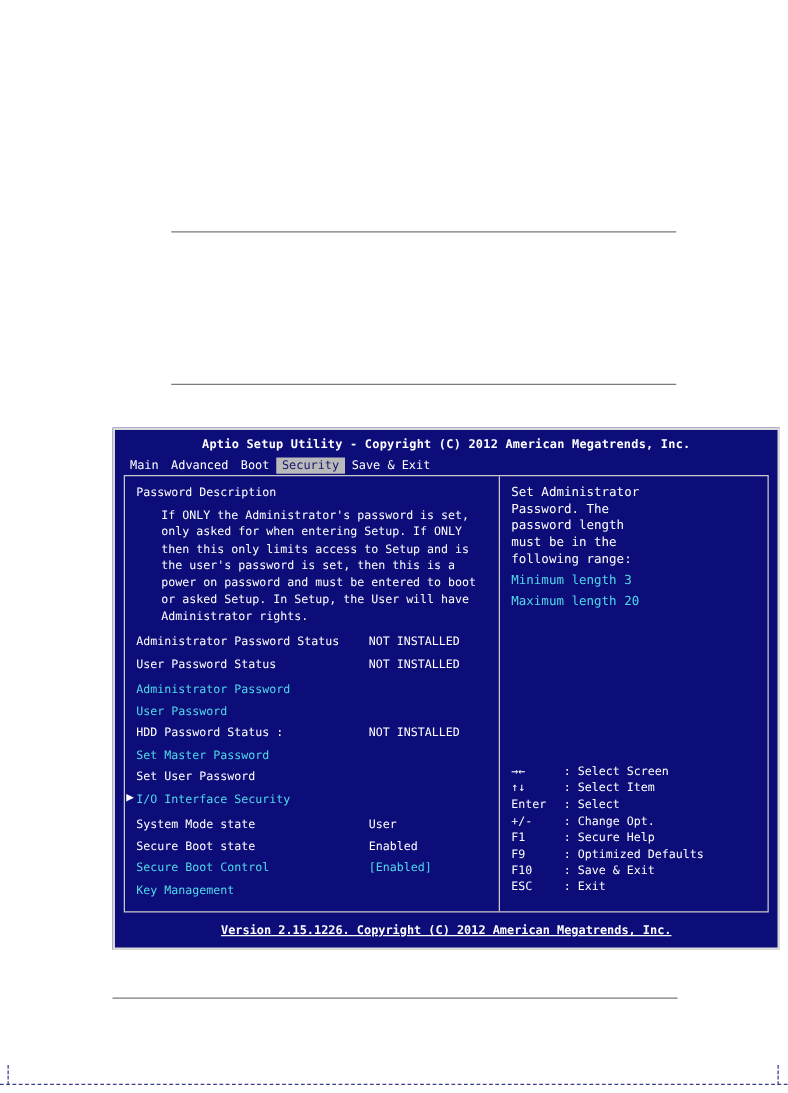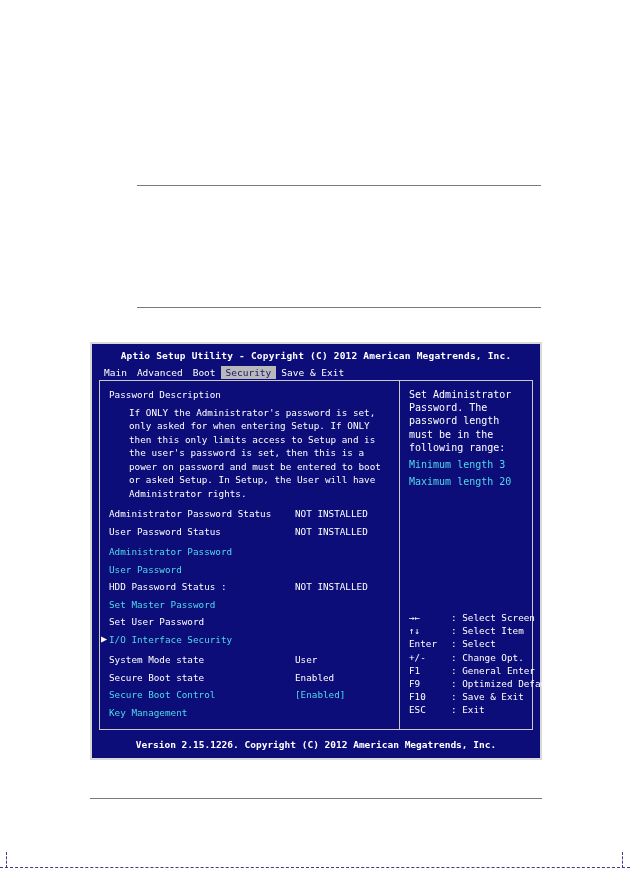--- a/index.html
+++ b/index.html
@@ -50,21 +50,21 @@
     width: 1px;
     height: 16px;
     border-left: 1px dashed #3b3b8f;
   }
 
   
   #bios {
     position: absolute;
     left: 90px;
     top: 342px;
-    width: 452px;
+    width: 534px;
     height: 418px;
     background: #0d0d7a;
     border: 2px solid #d9d9d9;
     box-sizing: border-box;
     font-family: "DejaVu Sans Mono", monospace;
     color: #ffffff;
   }
 
   #bios-title {
     text-align: center;
@@ -174,20 +174,21 @@
     left: 0;
     right: 0;
     bottom: 0;
     height: 26px;
     line-height: 26px;
     text-align: center;
     font-size: 9.5px;
     font-weight: bold;
     color: #ffffff;
     font-family: "DejaVu Sans Mono", monospace;
+    text-decoration: underline;
   }
 </style>
 </head>
 <body>
 
 <div class="page-rule" id="rule-top"></div>
 <div class="page-rule" id="rule-mid"></div>
 <div class="page-rule" id="rule-bottom"></div>
 
 <div id="bios">
@@ -301,21 +302,21 @@
         <div class="key-row">
           <span class="k">Enter</span>
           <span>: Select</span>
         </div>
         <div class="key-row">
           <span class="k">+/-</span>
           <span>: Change Opt.</span>
         </div>
         <div class="key-row">
           <span class="k">F1</span>
-          <span>: General Enter</span>
+          <span>: Secure Help</span>
         </div>
         <div class="key-row">
           <span class="k">F9</span>
           <span>: Optimized Defaults</span>
         </div>
         <div class="key-row">
           <span class="k">F10</span>
           <span>: Save &amp; Exit</span>
         </div>
         <div class="key-row">

